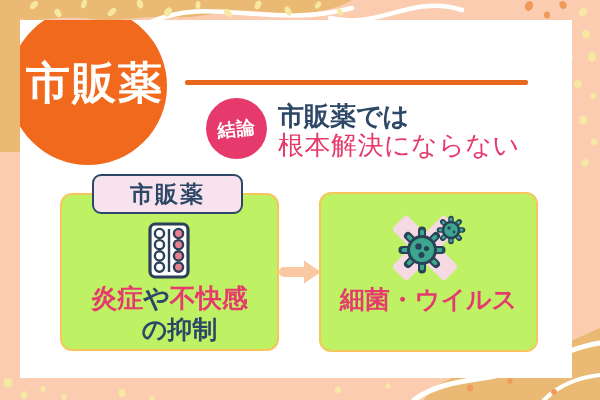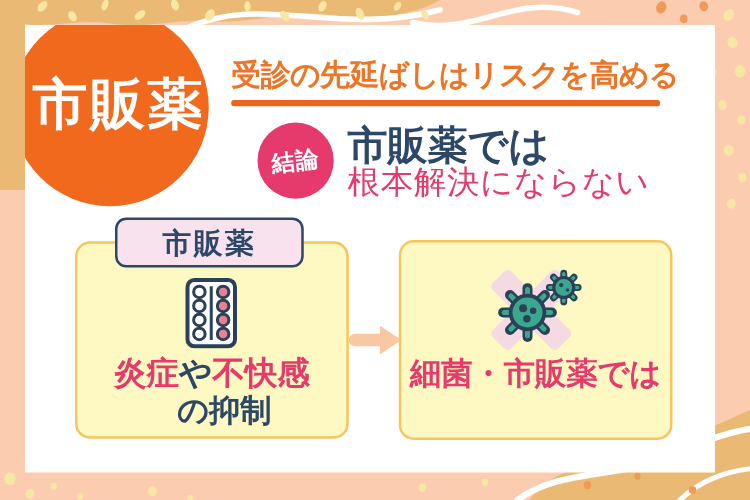--- a/index.html
+++ b/index.html
@@ -14,24 +14,24 @@
 
   .headline-text{position:absolute;left:165px;top:24px;font-size:24px;font-weight:bold;color:var(--heading,#ee7426);
     letter-spacing:-0.5px;white-space:nowrap;}
   .headline-underline{position:absolute;left:165px;top:60px;width:343px;height:4.5px;border-radius:2px;
     background:var(--underline,#e8671e);}
 
   .badge{position:absolute;left:186px;top:78px;width:61px;height:61px;border-radius:50%;
     background:var(--pink,#e63a6c);display:flex;align-items:center;justify-content:center;}
   .badge span{color:#fff;font-size:18.5px;font-weight:bold;letter-spacing:1px;transform:rotate(-7deg);}
   .conclusion-lines{position:absolute;left:258px;top:82px;}
-  .c-line1{font-size:32px;font-weight:bold;color:var(--navy,#2d4766);line-height:28px;white-space:nowrap;}
+  .c-line1{font-size:26px;font-weight:bold;color:var(--navy,#2d4766);line-height:28px;white-space:nowrap;}
   .c-line2{font-size:26px;font-weight:normal;color:var(--pink,#e63a6c);line-height:31px;letter-spacing:0.5px;white-space:nowrap;}
 
-  .box{position:absolute;width:215px;height:154px;background:#fef9c3;border:2px solid var(--boxborder,#f7c65a);border-radius:12px;}
+  .box{position:absolute;width:215px;height:154px;background:#bef264;border:2px solid var(--boxborder,#f7c65a);border-radius:12px;}
   .box-left{left:40px;top:173px;}
   .box-right{left:299px;top:172px;height:156px;}
   .box-label{position:absolute;left:72px;top:154px;width:147px;height:36px;z-index:3;
     background:var(--labelbg,#f8e2ee);border:2.5px solid var(--navy,#2d4766);border-radius:9px;
     display:flex;align-items:center;justify-content:center;}
   .box-label span{font-size:23px;font-weight:bold;color:var(--navy,#2d4766);letter-spacing:2px;}
   .pill-icon{position:absolute;left:86px;top:27px;}
   .virus-graphic{position:absolute;left:56px;top:18px;}
   .box-text{position:absolute;left:0;top:88px;width:100%;text-align:center;}
   .box-right .box-text{top:90px;}
@@ -107,21 +107,20 @@
       <ellipse cx="554" cy="392" rx="3" ry="3"></ellipse>
     </g>
   </svg>
 
   <div class="card">
 
     <div class="title-circle">
       <span class="title-text">市販薬</span>
     </div>
 
-    <div class="headline-text">受診の先延ばしはリスクを高める</div>
     <div class="headline-underline"></div>
 
     <div class="badge">
       <span>結論</span>
     </div>
     <div class="conclusion-lines">
       <div class="c-line1">市販薬では</div>
       <div class="c-line2">根本解決にならない</div>
     </div>
 
@@ -205,18 +204,18 @@
               <line x1="79.4" y1="23.4" x2="81.8" y2="25.8"></line>
             <line x1="68.6" y1="23.4" x2="66.2" y2="25.8"></line>
               <line x1="79.4" y1="12.6" x2="81.8" y2="10.2"></line>
           </g>
           <circle cx="74" cy="18" r="8" fill="var(--virus,#3aa78e)" stroke="var(--virusline,#2b4157)" stroke-width="2.5"></circle>
           <circle cx="72" cy="16" r="1.7" fill="var(--virusline,#2b4157)"></circle>
           <circle cx="77" cy="20" r="1.4" fill="var(--virusline,#2b4157)"></circle>
         </g>
       </svg>
       <div class="box-text">
-        <div class="bt-line1 t-pink">細菌・市販薬では</div>
+        <div class="bt-line1 t-pink">細菌・ウイルス</div>
       </div>
     </div>
 
   </div>
 </div>
 
 </body></html>

